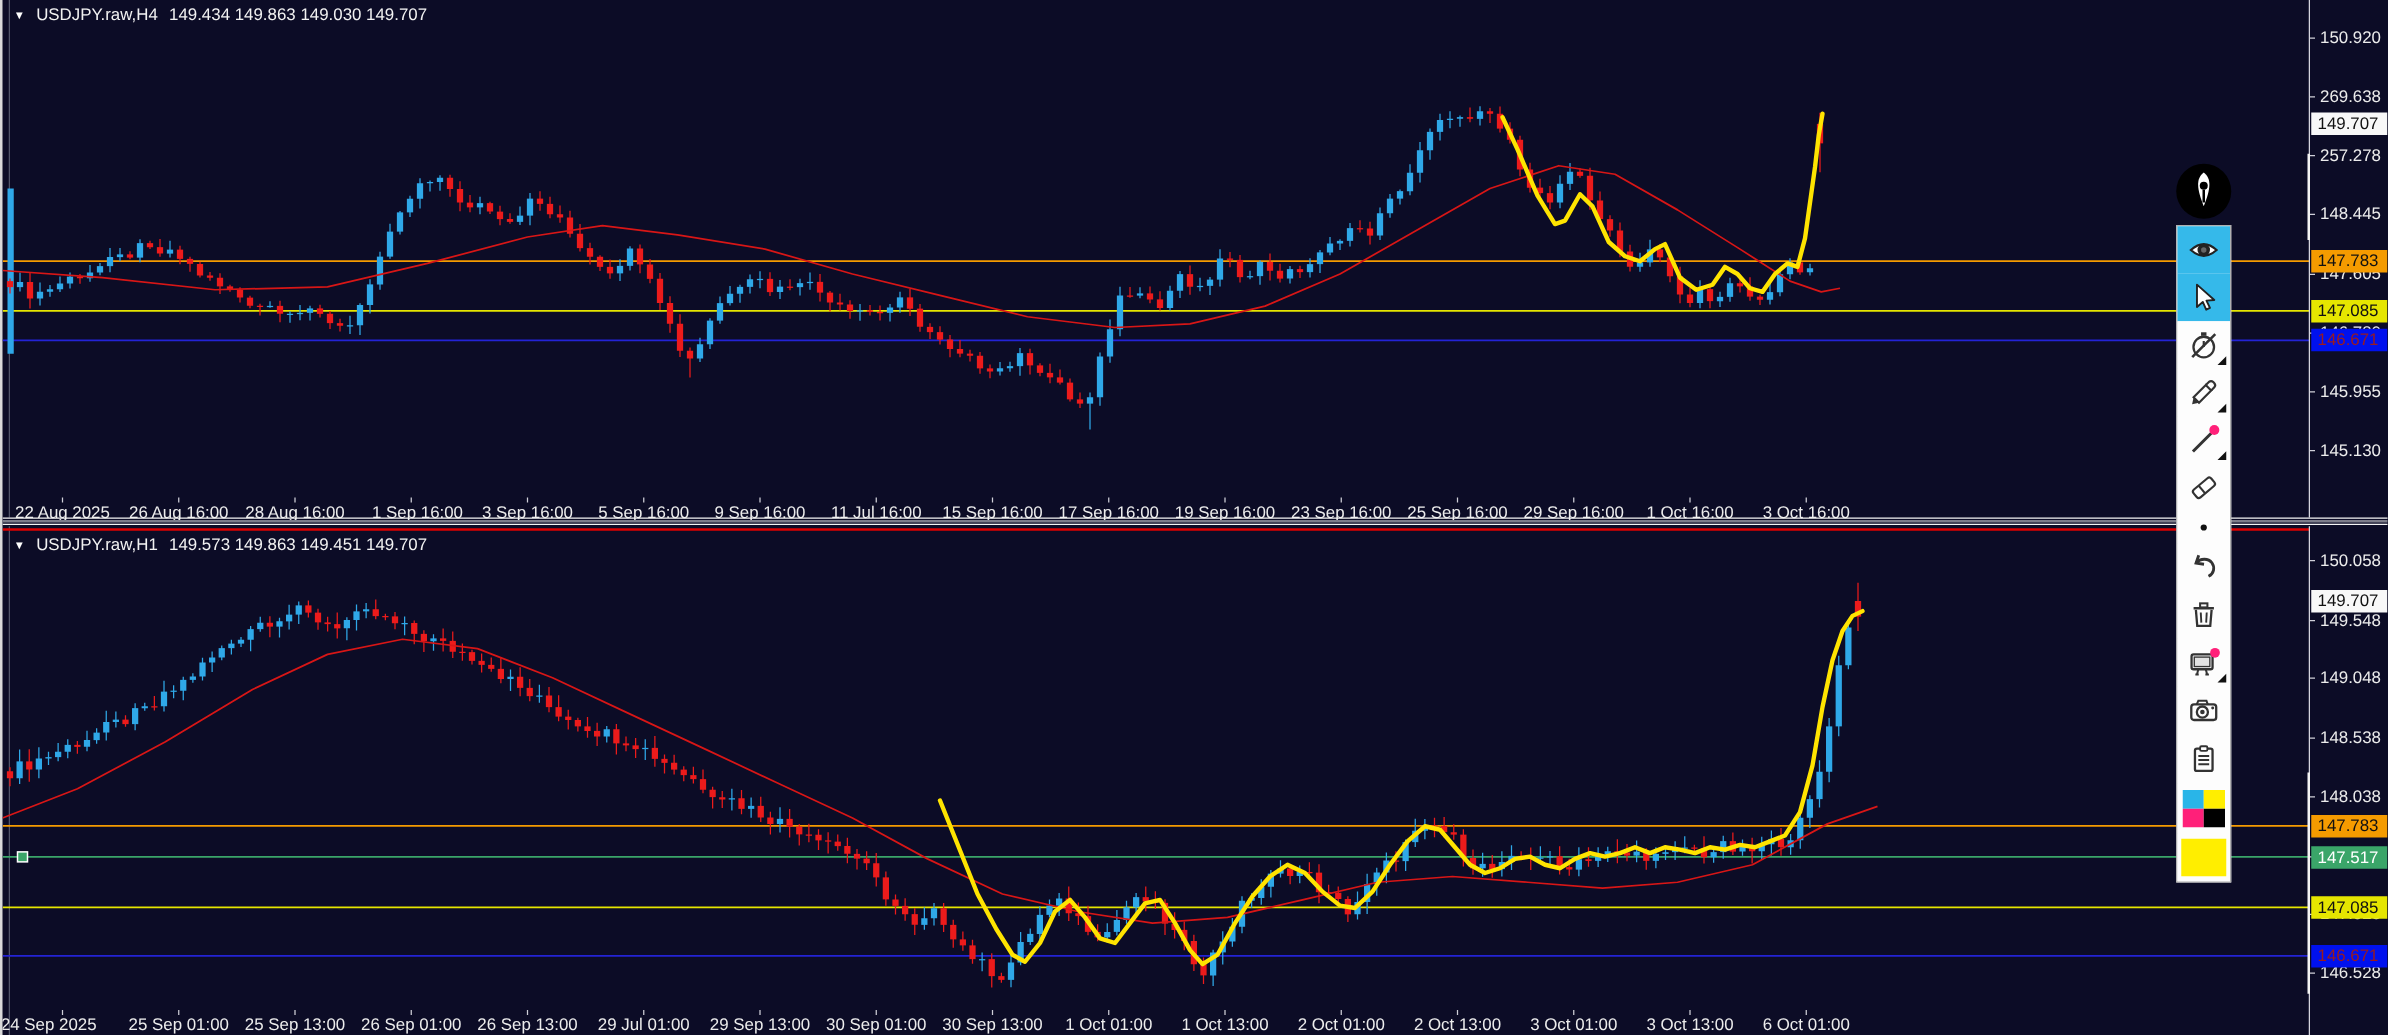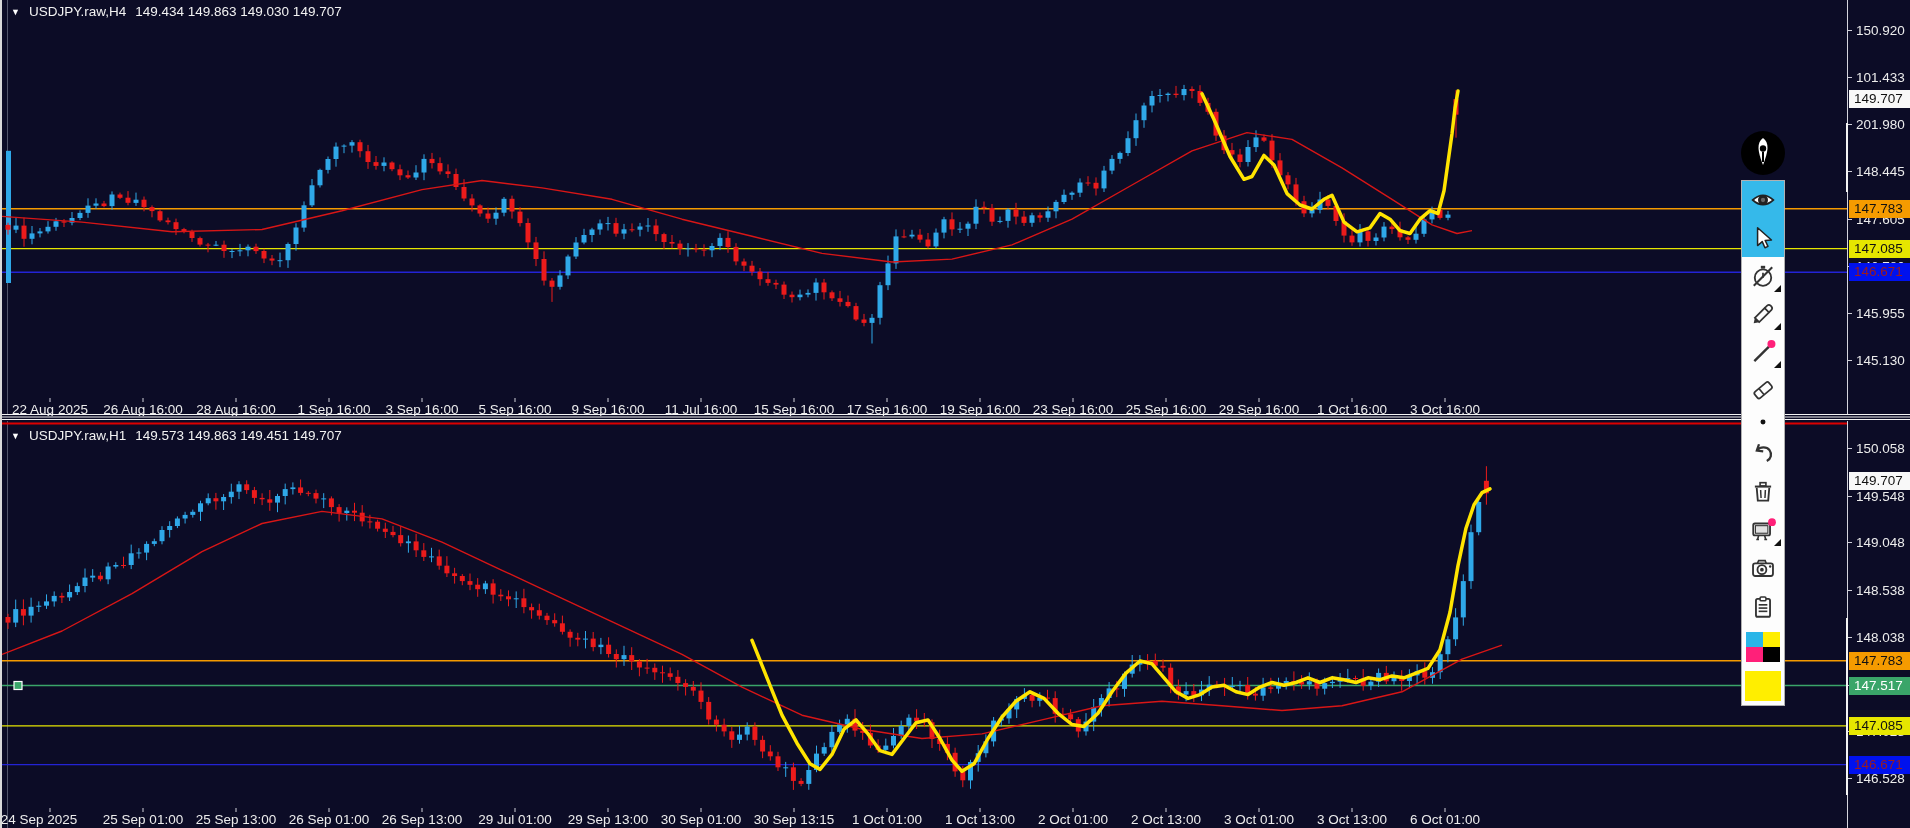--- a/index.html
+++ b/index.html
@@ -428,23 +428,23 @@
         </g>
         <path d="M0.0,216.4 L80.0,222.1 L170.0,231.8 L260.0,229.5 L340.0,210.7 L420.0,189.6 L480.0,180.5 L540.0,187.9 L610.0,199.3 L680.0,219.2 L750.0,236.3 L820.0,253.4 L890.0,262.0 L950.0,259.1 L1010.0,244.9 L1070.0,219.2 L1130.0,185.0 L1190.0,150.8 L1245.0,132.6 L1290.0,139.4 L1340.0,167.9 L1390.0,199.3 L1430.0,224.9 L1455.0,233.5 L1470.0,230.6" fill="none" stroke="#d81616" stroke-width="1.4" stroke-linejoin="round"></path>
         <path d="M1200.0,93.8 L1212.0,119.5 L1228.0,156.5 L1242.0,179.3 L1250.0,176.5 L1262.0,155.4 L1272.0,165.1 L1285.0,193.6 L1298.0,205.0 L1310.0,209.0 L1322.0,199.3 L1330.0,195.3 L1342.0,222.1 L1355.0,231.8 L1368.0,227.8 L1378.0,213.5 L1388.0,219.2 L1398.0,230.6 L1408.0,233.5 L1418.0,219.2 L1428.0,210.7 L1436.0,213.5 L1442.0,190.7 L1446.0,162.2 L1450.0,133.7 L1453.0,108.1 L1456.0,91.0" fill="none" stroke="#ffe400" stroke-width="3.5" stroke-linecap="round" stroke-linejoin="round"></path>
       </svg>
     </div>
   <div class="axis-sep"></div>
   <div class="axis" id="axis-h4">
       <div class="tick-mark" style="top:30.0px"></div>
       <div class="tick-label" style="top:30.0px">150.920</div>
       <div class="tick-mark" style="top:77.0px"></div>
-      <div class="tick-label" style="top:77.0px">101.433</div>
+      <div class="tick-label" style="top:77.0px">269.638</div>
       <div class="tick-mark" style="top:124.0px"></div>
-      <div class="tick-label" style="top:124.0px">201.980</div>
+      <div class="tick-label" style="top:124.0px">257.278</div>
       <div class="tick-mark" style="top:171.1px"></div>
       <div class="tick-label" style="top:171.1px">148.445</div>
       <div class="tick-mark" style="top:218.9px"></div>
       <div class="tick-label" style="top:218.9px">147.605</div>
       <div class="tick-mark" style="top:266.0px"></div>
       <div class="tick-label" style="top:266.0px">146.780</div>
       <div class="tick-mark" style="top:313.0px"></div>
       <div class="tick-label" style="top:313.0px">145.955</div>
       <div class="tick-mark" style="top:360.0px"></div>
       <div class="tick-label" style="top:360.0px">145.130</div>
@@ -939,21 +939,21 @@
       <div class="time-label" style="left:327px">26 Sep 01:00</div>
       <div class="time-mark" style="left:420px"></div>
       <div class="time-label" style="left:420px">26 Sep 13:00</div>
       <div class="time-mark" style="left:513px"></div>
       <div class="time-label" style="left:513px">29 Jul 01:00</div>
       <div class="time-mark" style="left:606px"></div>
       <div class="time-label" style="left:606px">29 Sep 13:00</div>
       <div class="time-mark" style="left:699px"></div>
       <div class="time-label" style="left:699px">30 Sep 01:00</div>
       <div class="time-mark" style="left:792px"></div>
-      <div class="time-label" style="left:792px">30 Sep 13:15</div>
+      <div class="time-label" style="left:792px">30 Sep 13:00</div>
       <div class="time-mark" style="left:885px"></div>
       <div class="time-label" style="left:885px">1 Oct 01:00</div>
       <div class="time-mark" style="left:978px"></div>
       <div class="time-label" style="left:978px">1 Oct 13:00</div>
       <div class="time-mark" style="left:1071px"></div>
       <div class="time-label" style="left:1071px">2 Oct 01:00</div>
       <div class="time-mark" style="left:1164px"></div>
       <div class="time-label" style="left:1164px">2 Oct 13:00</div>
       <div class="time-mark" style="left:1257px"></div>
       <div class="time-label" style="left:1257px">3 Oct 01:00</div>

